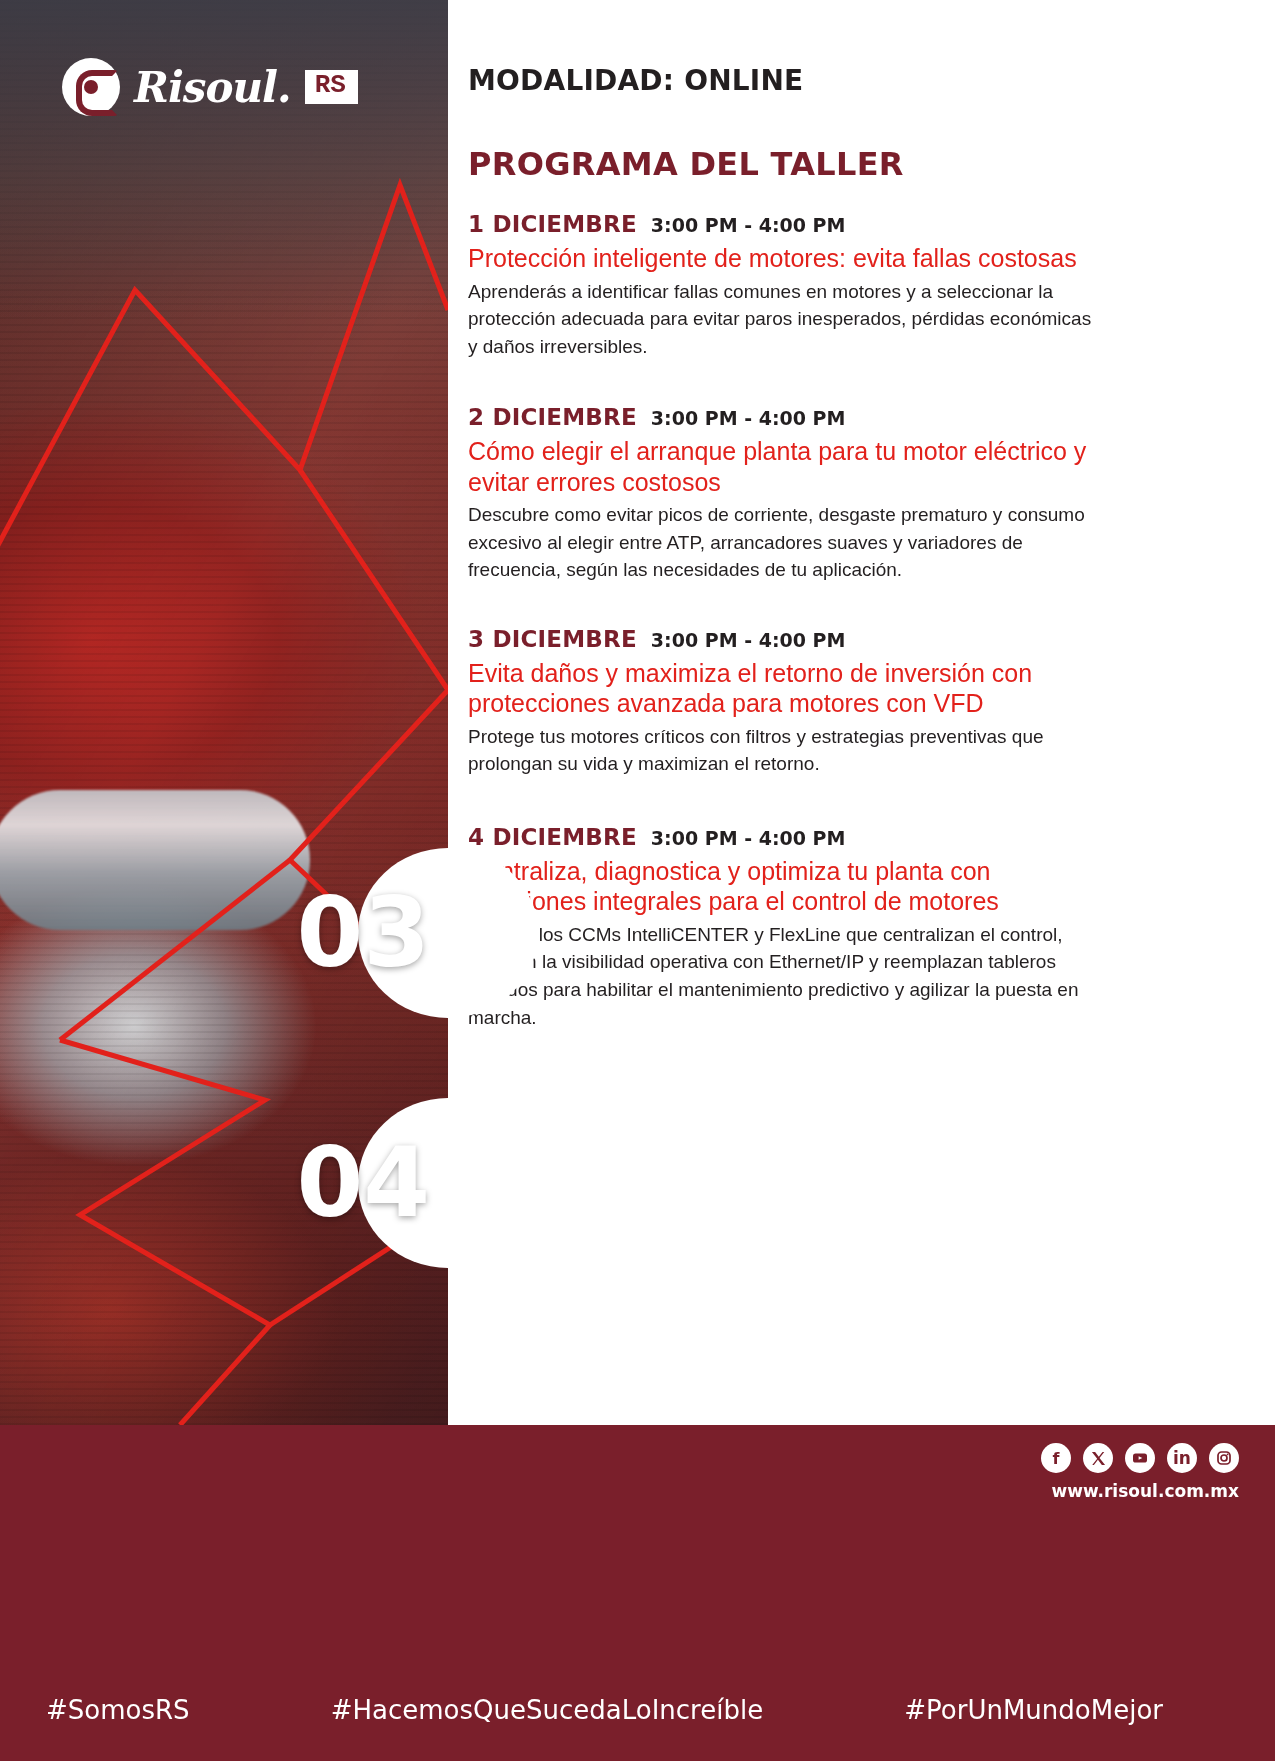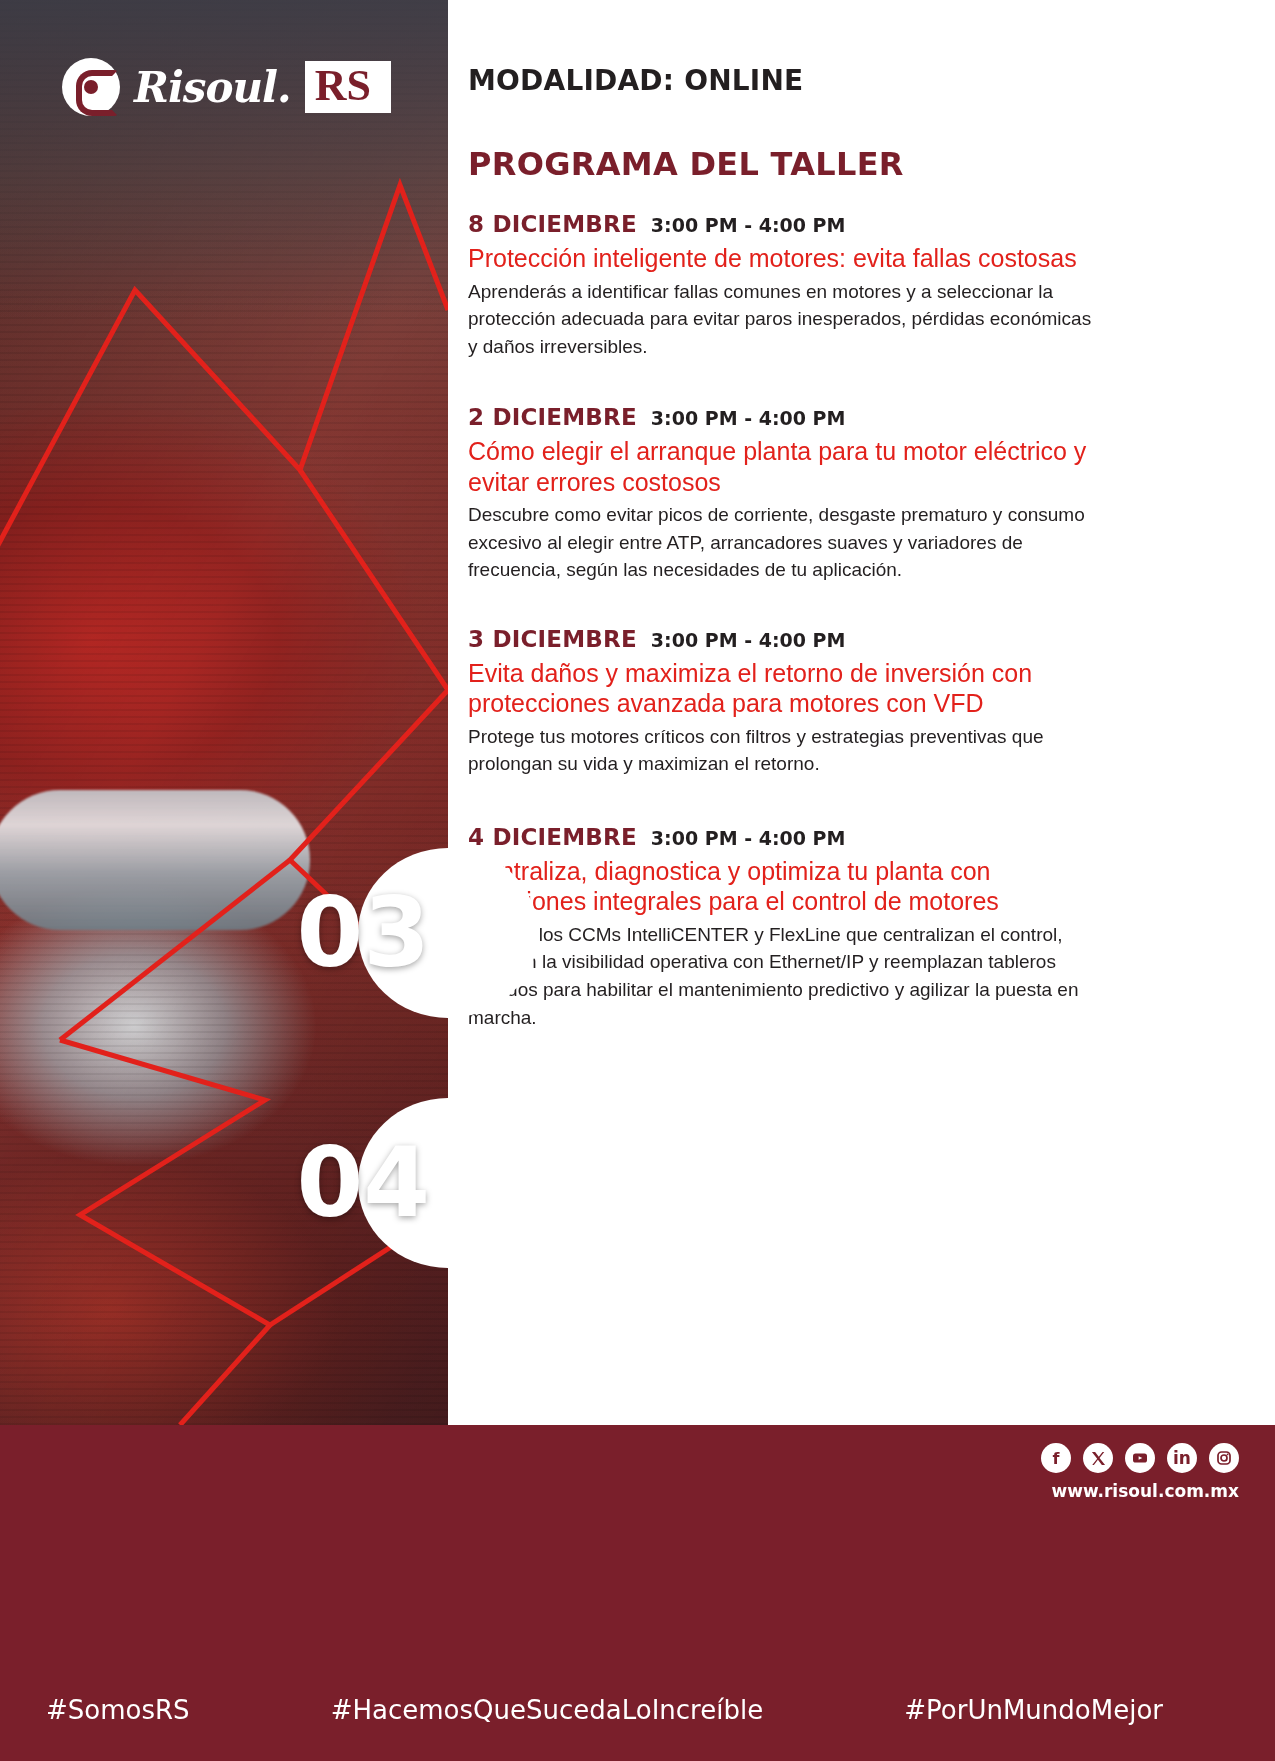--- a/index.html
+++ b/index.html
@@ -247,24 +247,24 @@
     color: #ffffff;
     font-family: "DejaVu Serif", serif;
     font-style: italic;
     font-weight: 700;
     font-size: 42px;
     letter-spacing: -1px;
   }
   .logo-rs {
     background: #ffffff;
     color: #7a1f2b;
-    font-family: Liberation Serif, serif;
-    font-weight: 700;
-    font-size: 44px;
-    padding: 2px 20px 4px 10px;
+    font-family: Liberation Mono, monospace;
+    font-weight: 700;
+    font-size: 26px;
+    padding: 2px 12px 4px 10px;
     line-height: 1.05;
   }
 </style>
 </head>
 <body>
 
 <div class="poster">
 
   <div class="left-panel">
     <div class="photo"></div>
@@ -286,21 +286,21 @@
   </div>
 
   <div class="right-panel">
     <div class="subtitle">MODALIDAD: ONLINE</div>
     <div class="program-heading">PROGRAMA DEL TALLER</div>
 
     <div class="sessions">
 
       <div class="session">
         <div class="session-date-row">
-          <span class="session-date">8 DICIEMBRE</span>
+          <span class="session-date">1 DICIEMBRE</span>
           <span class="session-time">3:00 PM - 4:00 PM</span>
         </div>
         <div class="session-title">Protección inteligente de motores: evita fallas costosas</div>
         <div class="session-desc">Aprenderás a identificar fallas comunes en motores y a seleccionar la protección adecuada para evitar paros inesperados, pérdidas económicas y daños irreversibles.</div>
       </div>
 
       <div class="session" style="margin-top:44px;">
         <div class="session-date-row">
           <span class="session-date">2 DICIEMBRE</span>
           <span class="session-time">3:00 PM - 4:00 PM</span>

